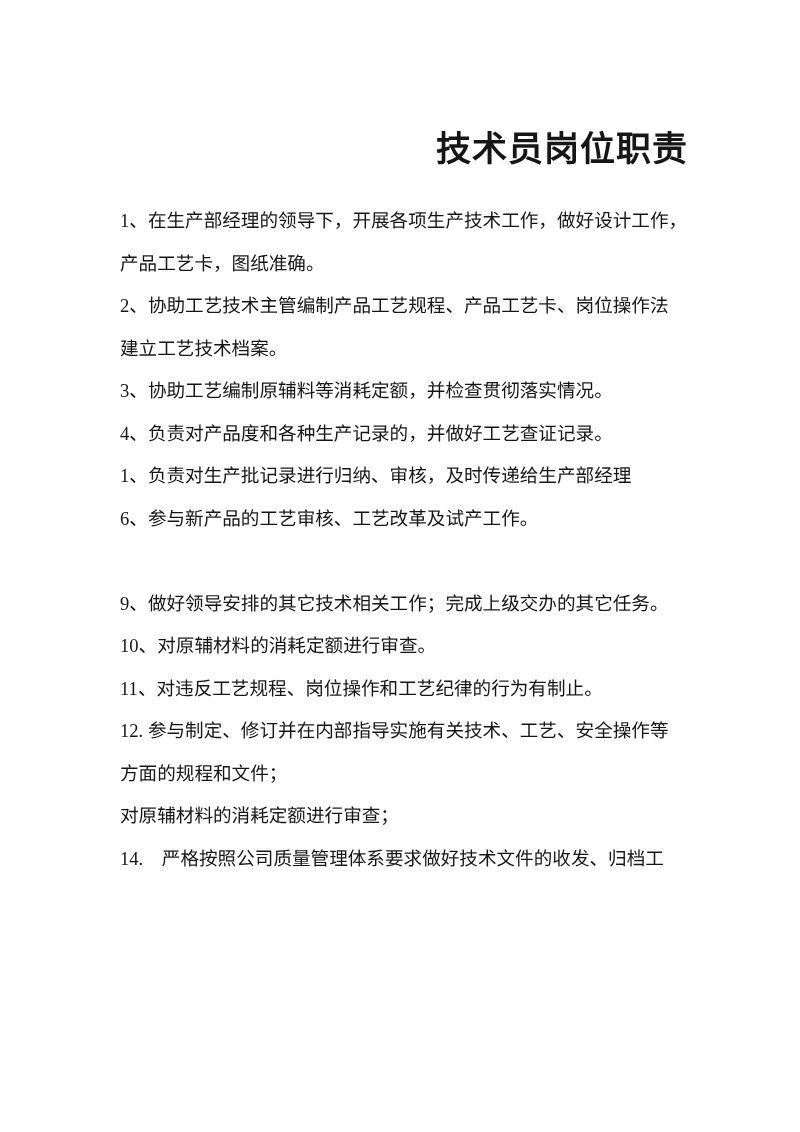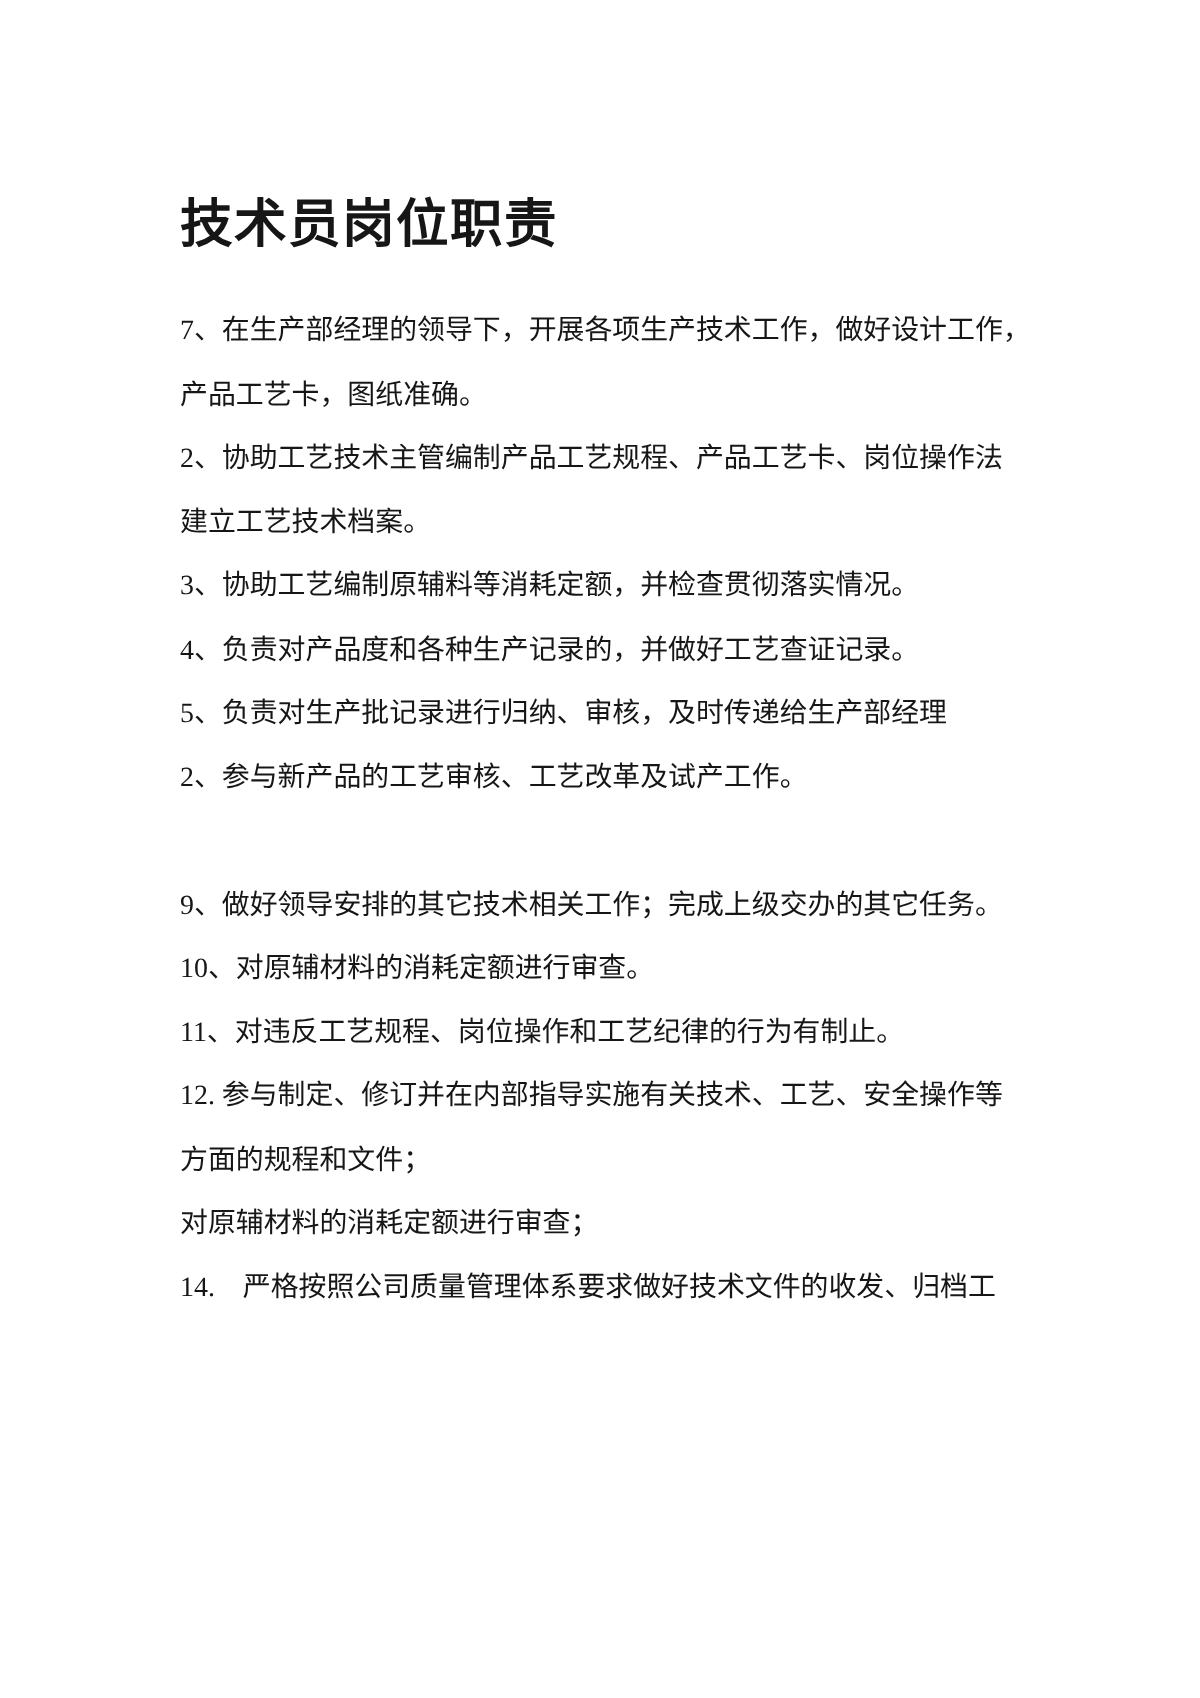--- a/index.html
+++ b/index.html
@@ -11,21 +11,21 @@
     position: relative;
     width: 800px;
     height: 1132px;
     background: #ffffff;
     overflow: hidden;
     font-family: "Liberation Serif", "DejaVu Serif", serif;
     color: #161616;
   }
   .doc-title {
     margin: 128px 112px 0 120px;
-    text-align: left;
+    text-align: right;
     font-size: 35px;
     font-weight: bold;
     line-height: 44px;
     letter-spacing: 1px;
     white-space: pre;
   }
   .doc-body {
     margin: 28px 0 0 120px;
     width: 575px;
   }
@@ -40,38 +40,38 @@
     height: 42.5px;
   }
 </style>
 </head>
 <body>
 
 <div class="page">
   <div class="doc-title">技术员岗位职责</div>
   <div class="doc-body">
       <div>
-        <div class="line">7、在生产部经理的领导下，开展各项生产技术工作，做好设计工作，</div>
+        <div class="line">1、在生产部经理的领导下，开展各项生产技术工作，做好设计工作，</div>
         <div class="line">产品工艺卡，图纸准确。</div>
       </div>
       <div>
         <div class="line">2、协助工艺技术主管编制产品工艺规程、产品工艺卡、岗位操作法</div>
         <div class="line">建立工艺技术档案。</div>
       </div>
       <div>
         <div class="line">3、协助工艺编制原辅料等消耗定额，并检查贯彻落实情况。</div>
       </div>
       <div>
         <div class="line">4、负责对产品度和各种生产记录的，并做好工艺查证记录。</div>
       </div>
       <div>
-        <div class="line">5、负责对生产批记录进行归纳、审核，及时传递给生产部经理</div>
+        <div class="line">1、负责对生产批记录进行归纳、审核，及时传递给生产部经理</div>
       </div>
       <div>
-        <div class="line">2、参与新产品的工艺审核、工艺改革及试产工作。</div>
+        <div class="line">6、参与新产品的工艺审核、工艺改革及试产工作。</div>
       </div>
       <div class="blank-line"></div>
       <div>
         <div class="line">9、做好领导安排的其它技术相关工作；完成上级交办的其它任务。</div>
       </div>
       <div>
         <div class="line">10、对原辅材料的消耗定额进行审查。</div>
       </div>
       <div>
         <div class="line">11、对违反工艺规程、岗位操作和工艺纪律的行为有制止。</div>

